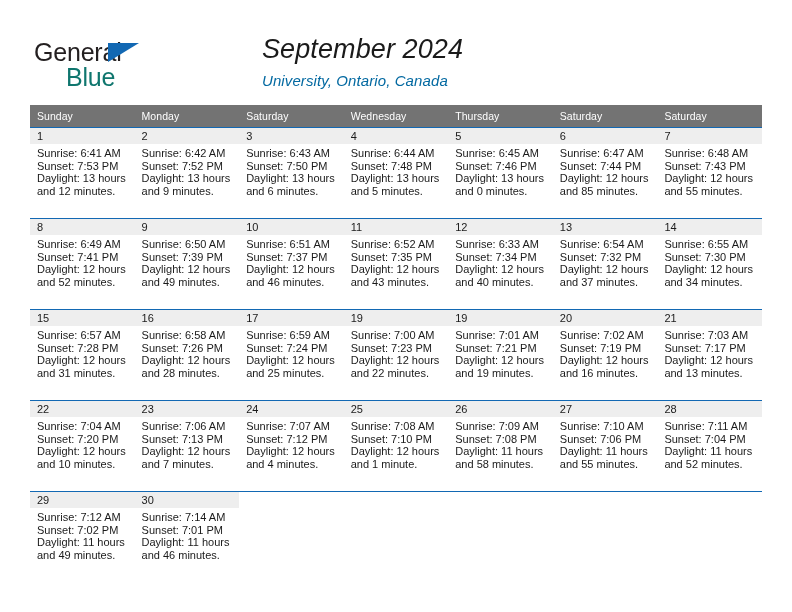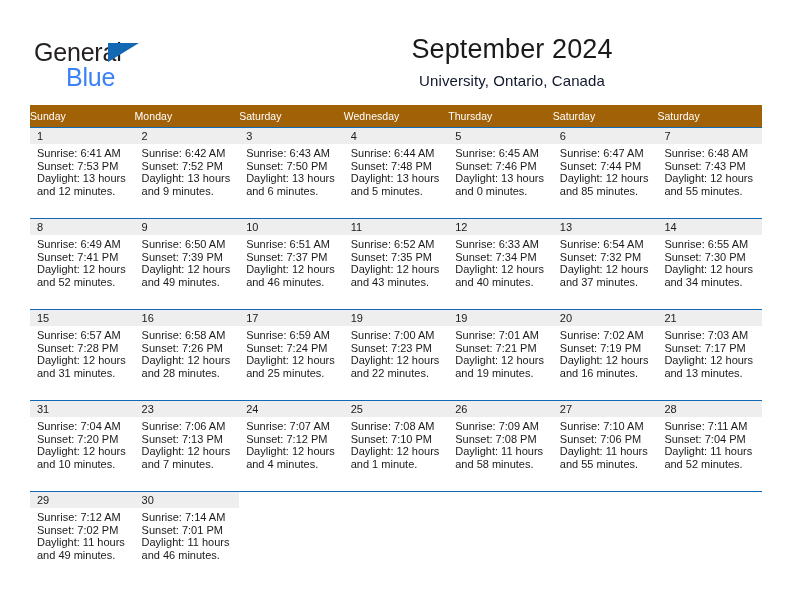--- a/index.html
+++ b/index.html
@@ -56,63 +56,64 @@
     height: 0;
     border-left: 31px solid #1268b3;
     border-bottom: 19px solid transparent;
   }
   .logo-blue {
     position: absolute;
     left: 32px;
     top: 25px;
     font-size: 25px;
     letter-spacing: -0.2px;
-    color: #3b82f6;
+    color: #0f766e;
     line-height: 28px;
   }
 
   .title-wrap {
     position: absolute;
     right: 0;
     top: 0;
-    text-align: center;
+    text-align: left;
     width: 500px;
+    font-style: italic;
   }
   .cal-title {
     font-size: 27px;
     color: #1a1a1a;
     line-height: 34px;
     font-weight: normal;
     letter-spacing: 0.1px;
   }
   .cal-subtitle {
     font-size: 15px;
-    color: #0f172a;
+    color: #0369a1;
     line-height: 22px;
     margin-top: 4px;
     letter-spacing: 0.1px;
   }
 
   
   .calendar {
     position: absolute;
     left: 30px;
     top: 105px;
     width: 732px;
     border-collapse: collapse;
     table-layout: fixed;
   }
 
   .calendar th {
-    background: #a16207;
+    background: #737373;
     color: #ffffff;
     font-size: 10.5px;
     font-weight: normal;
     text-align: left;
-    padding: 5px 0 5px 0;
+    padding: 5px 0 5px 7px;
     height: 10px;
     letter-spacing: 0.05px;
   }
 
   .week-row > td {
     vertical-align: top;
     padding: 0;
     border-top: 1.6px solid #1268b3;
     height: 90px;
   }
@@ -424,21 +425,21 @@
             <div>Daylight: 12 hours</div>
             <div>and 13 minutes.</div>
           </div>
             </div>
           </td>
       </tr>
 
       <tr class="week-row">
         <td>
             <div class="cell-inner">
-          <div class="daynum-band">31</div>
+          <div class="daynum-band">22</div>
           <div class="cell-body">
             <div>Sunrise: 7:04 AM</div>
             <div>Sunset: 7:20 PM</div>
             <div>Daylight: 12 hours</div>
             <div>and 10 minutes.</div>
           </div>
             </div>
           </td>
         <td>
             <div class="cell-inner">

